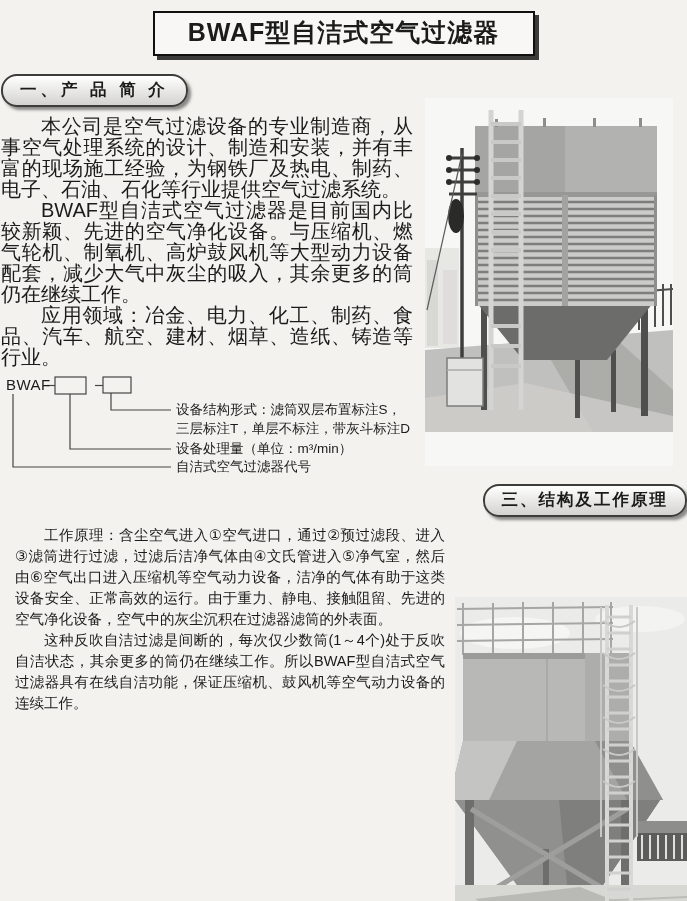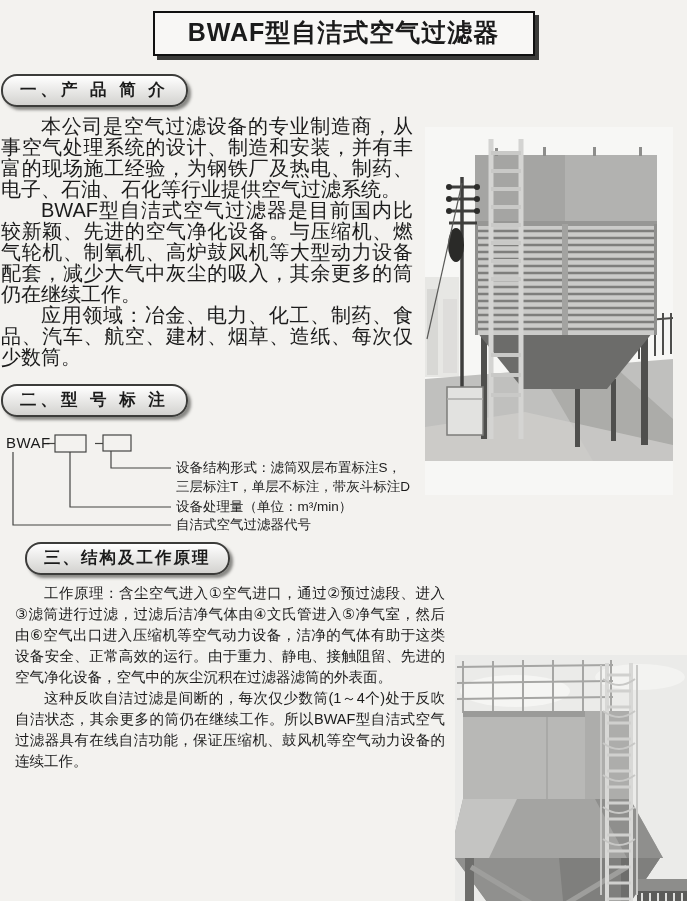--- a/index.html
+++ b/index.html
@@ -42,43 +42,42 @@
   .right-col { flex:none; width:248px; margin-top:14px; }
 
   .left-col .pill { margin:2px 0 9px; }
   p.b1 { font-size:20px; line-height:21px; text-align:justify; text-indent:2em; }
   .model-head { margin-top:16px !important; }
   .diagram { display:block; margin-top:6px; }
   .diagram text { font-size:13.5px; fill:#1b1b1b; }
   .diagram .code-txt { font-size:15px; letter-spacing:.5px; }
 
   
-  .sec3-head-row { padding-left:25px; margin-top:6px; }
+  .sec3-head-row { padding-left:25px; margin-top:6px;text-align:right; }
   .sec3-body { margin:8px 15px 0; width:657px; }
   .photo2-wrap { float:right; width:232px; height:326px; margin:72px -15px 0 10px; }
   p.b3 { font-size:14.5px; line-height:21px; text-align:justify; text-indent:2em; }
 
   .photo-svg { display:block; width:100%; height:100%; }
 </style>
 </head>
 <body>
 
 <div class="page">
 
   <div class="title-box">BWAF型自洁式空气过滤器</div>
 
   <div class="top-area">
     <div class="left-col">
 
       <span class="pill sp2">一、产 品 简 介</span>
       <p class="b1">本公司是空气过滤设备的专业制造商，从事空气处理系统的设计、制造和安装，并有丰富的现场施工经验，为钢铁厂及热电、制药、电子、石油、石化等行业提供空气过滤系统。</p>
       <p class="b1">BWAF型自洁式空气过滤器是目前国内比较新颖、先进的空气净化设备。与压缩机、燃气轮机、制氧机、高炉鼓风机等大型动力设备配套，减少大气中灰尘的吸入，其余更多的筒仍在继续工作。</p>
-      <p class="b1">应用领域：冶金、电力、化工、制药、食品、汽车、航空、建材、烟草、造纸、每次仅少数筒。</p>
-
-      <span class="pill sp2 model-head">二、型 号 标 注</span>
+      <p class="b1">应用领域：冶金、电力、化工、制药、食品、汽车、航空、建材、烟草、造纸、铸造等行业。</p>
+
 
       <svg class="diagram" width="424" height="104" viewBox="0 0 424 104">
         <g stroke="#454543" stroke-width="1.2" fill="none">
           <line x1="46" y1="11.5" x2="54" y2="11.5"></line>
           <rect x="54" y="3" width="31" height="17"></rect>
           <line x1="94" y1="11.5" x2="102" y2="11.5"></line>
           <rect x="102" y="3" width="28" height="16"></rect>
           <path d="M12 20 V 93 H 170"></path>
           <path d="M69 20 V 75 H 170"></path>
           <path d="M110 19 V 36 H 170"></path>

